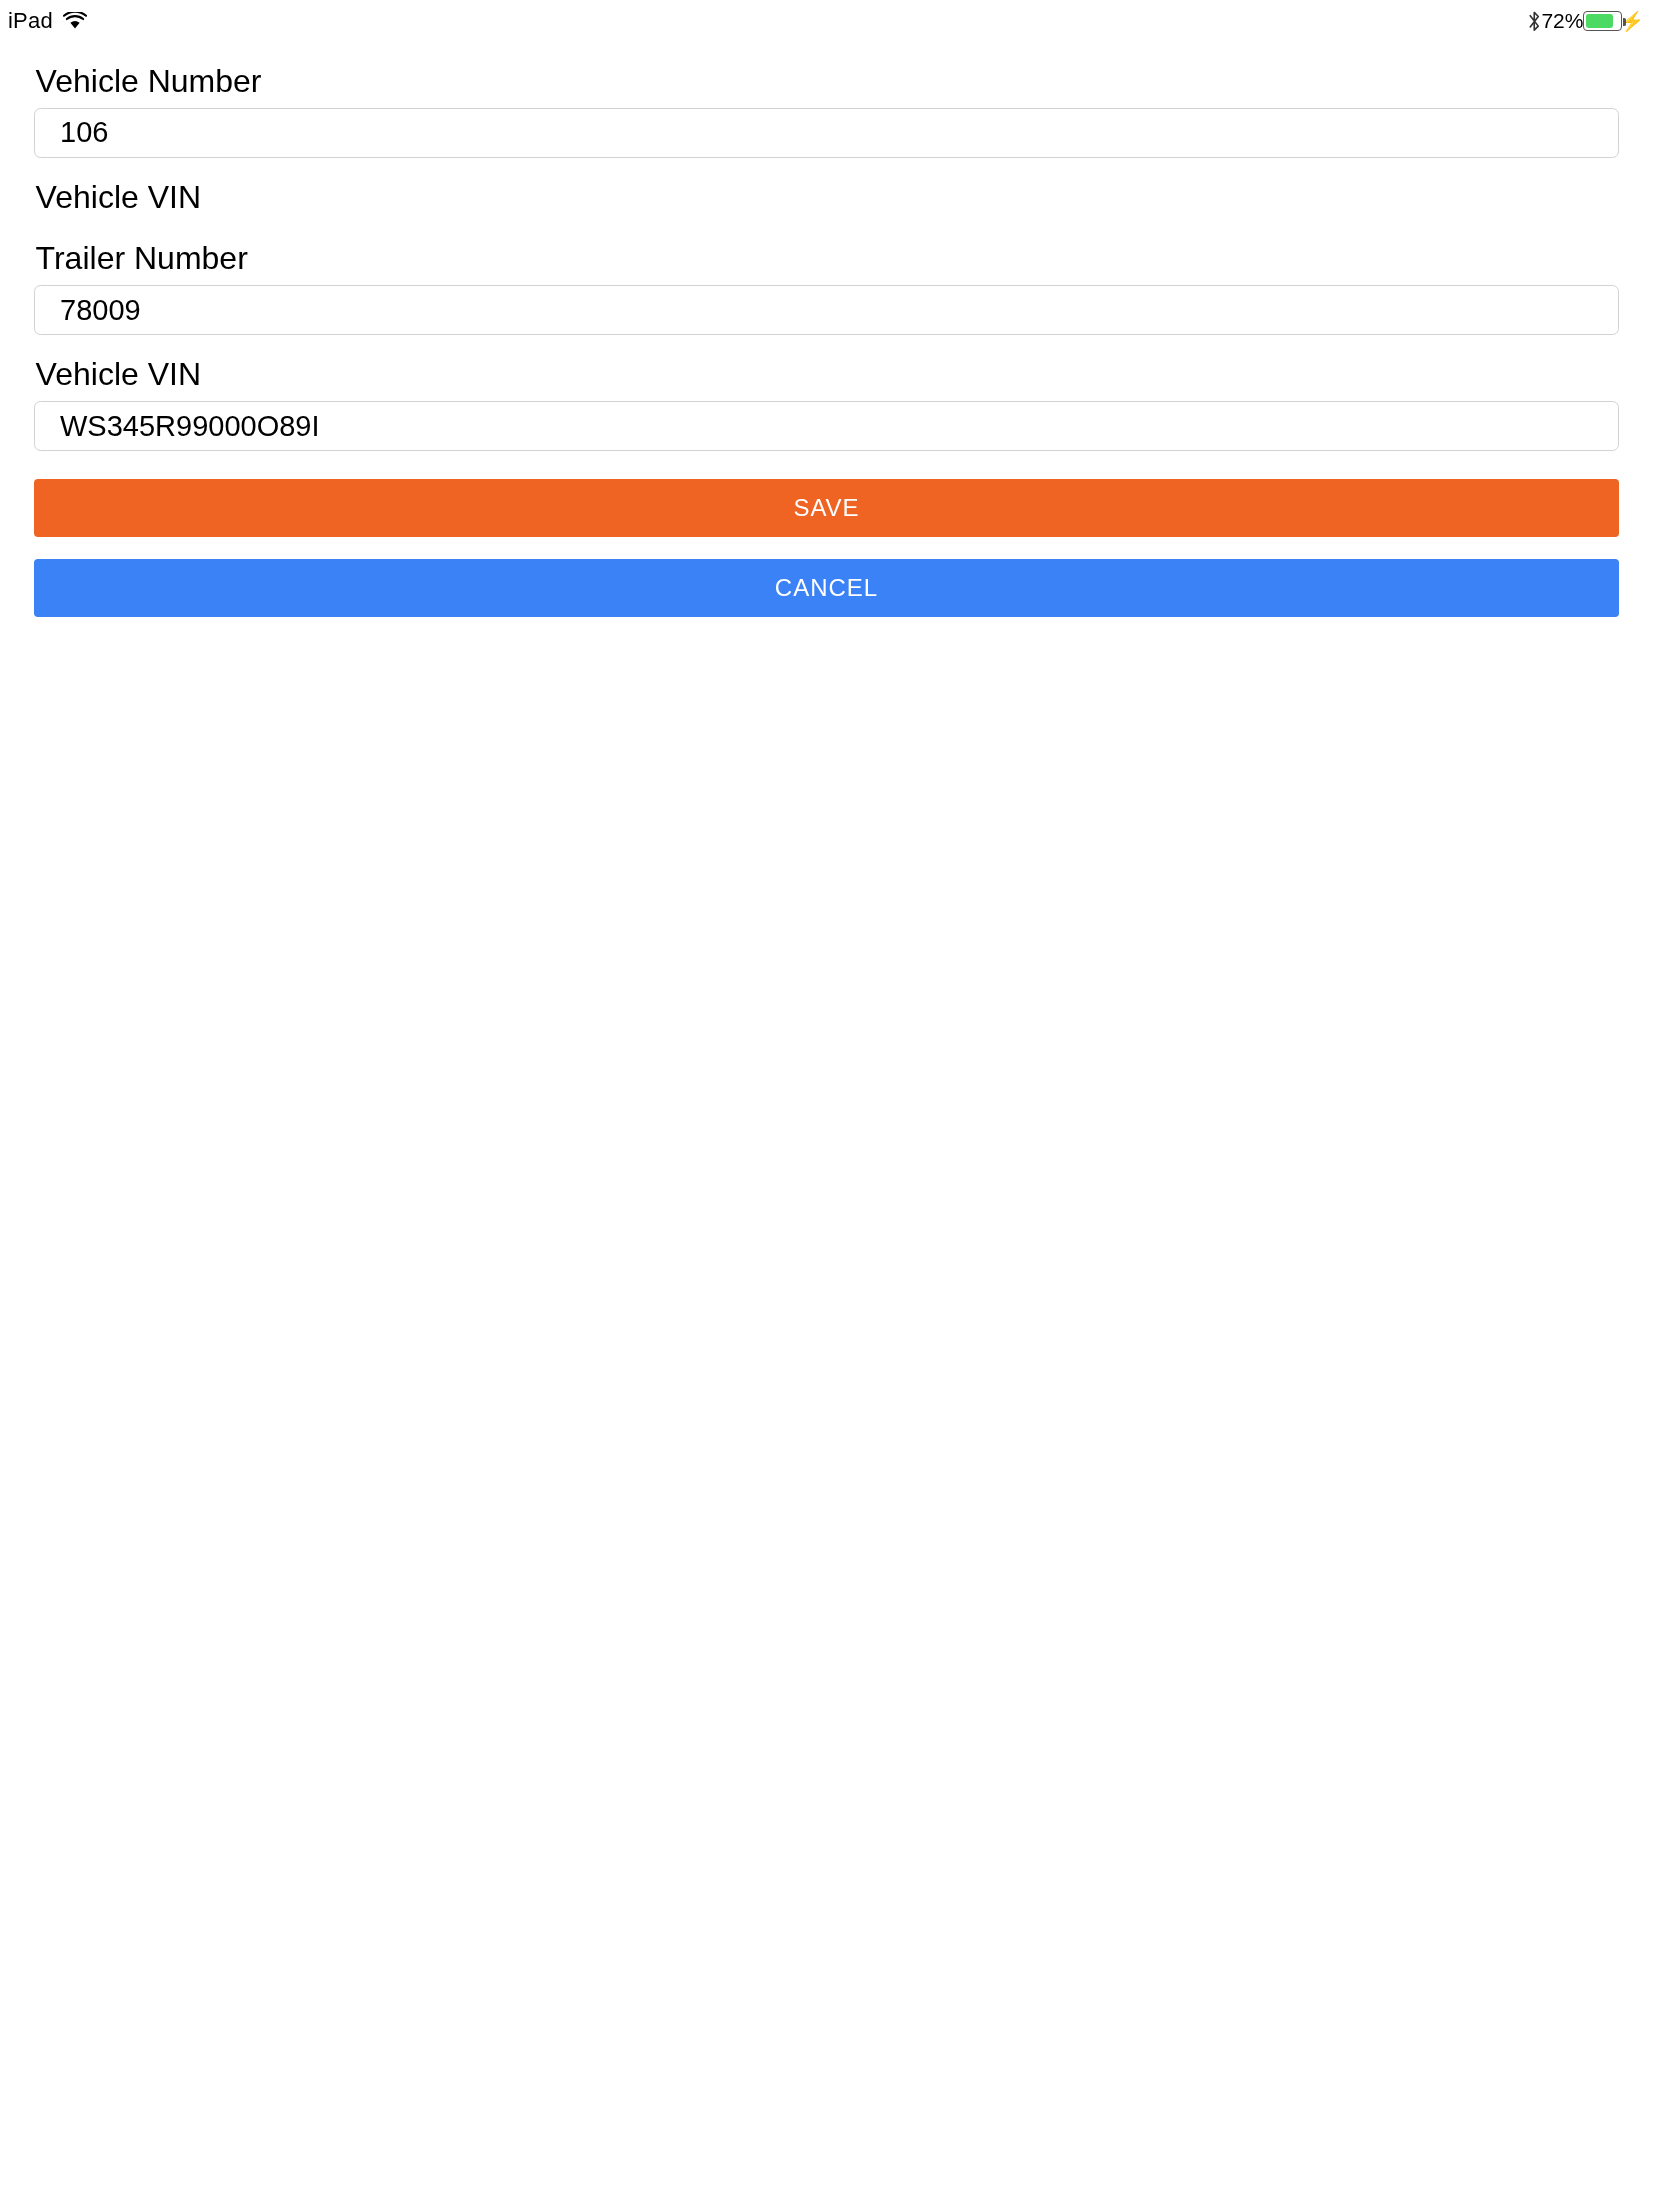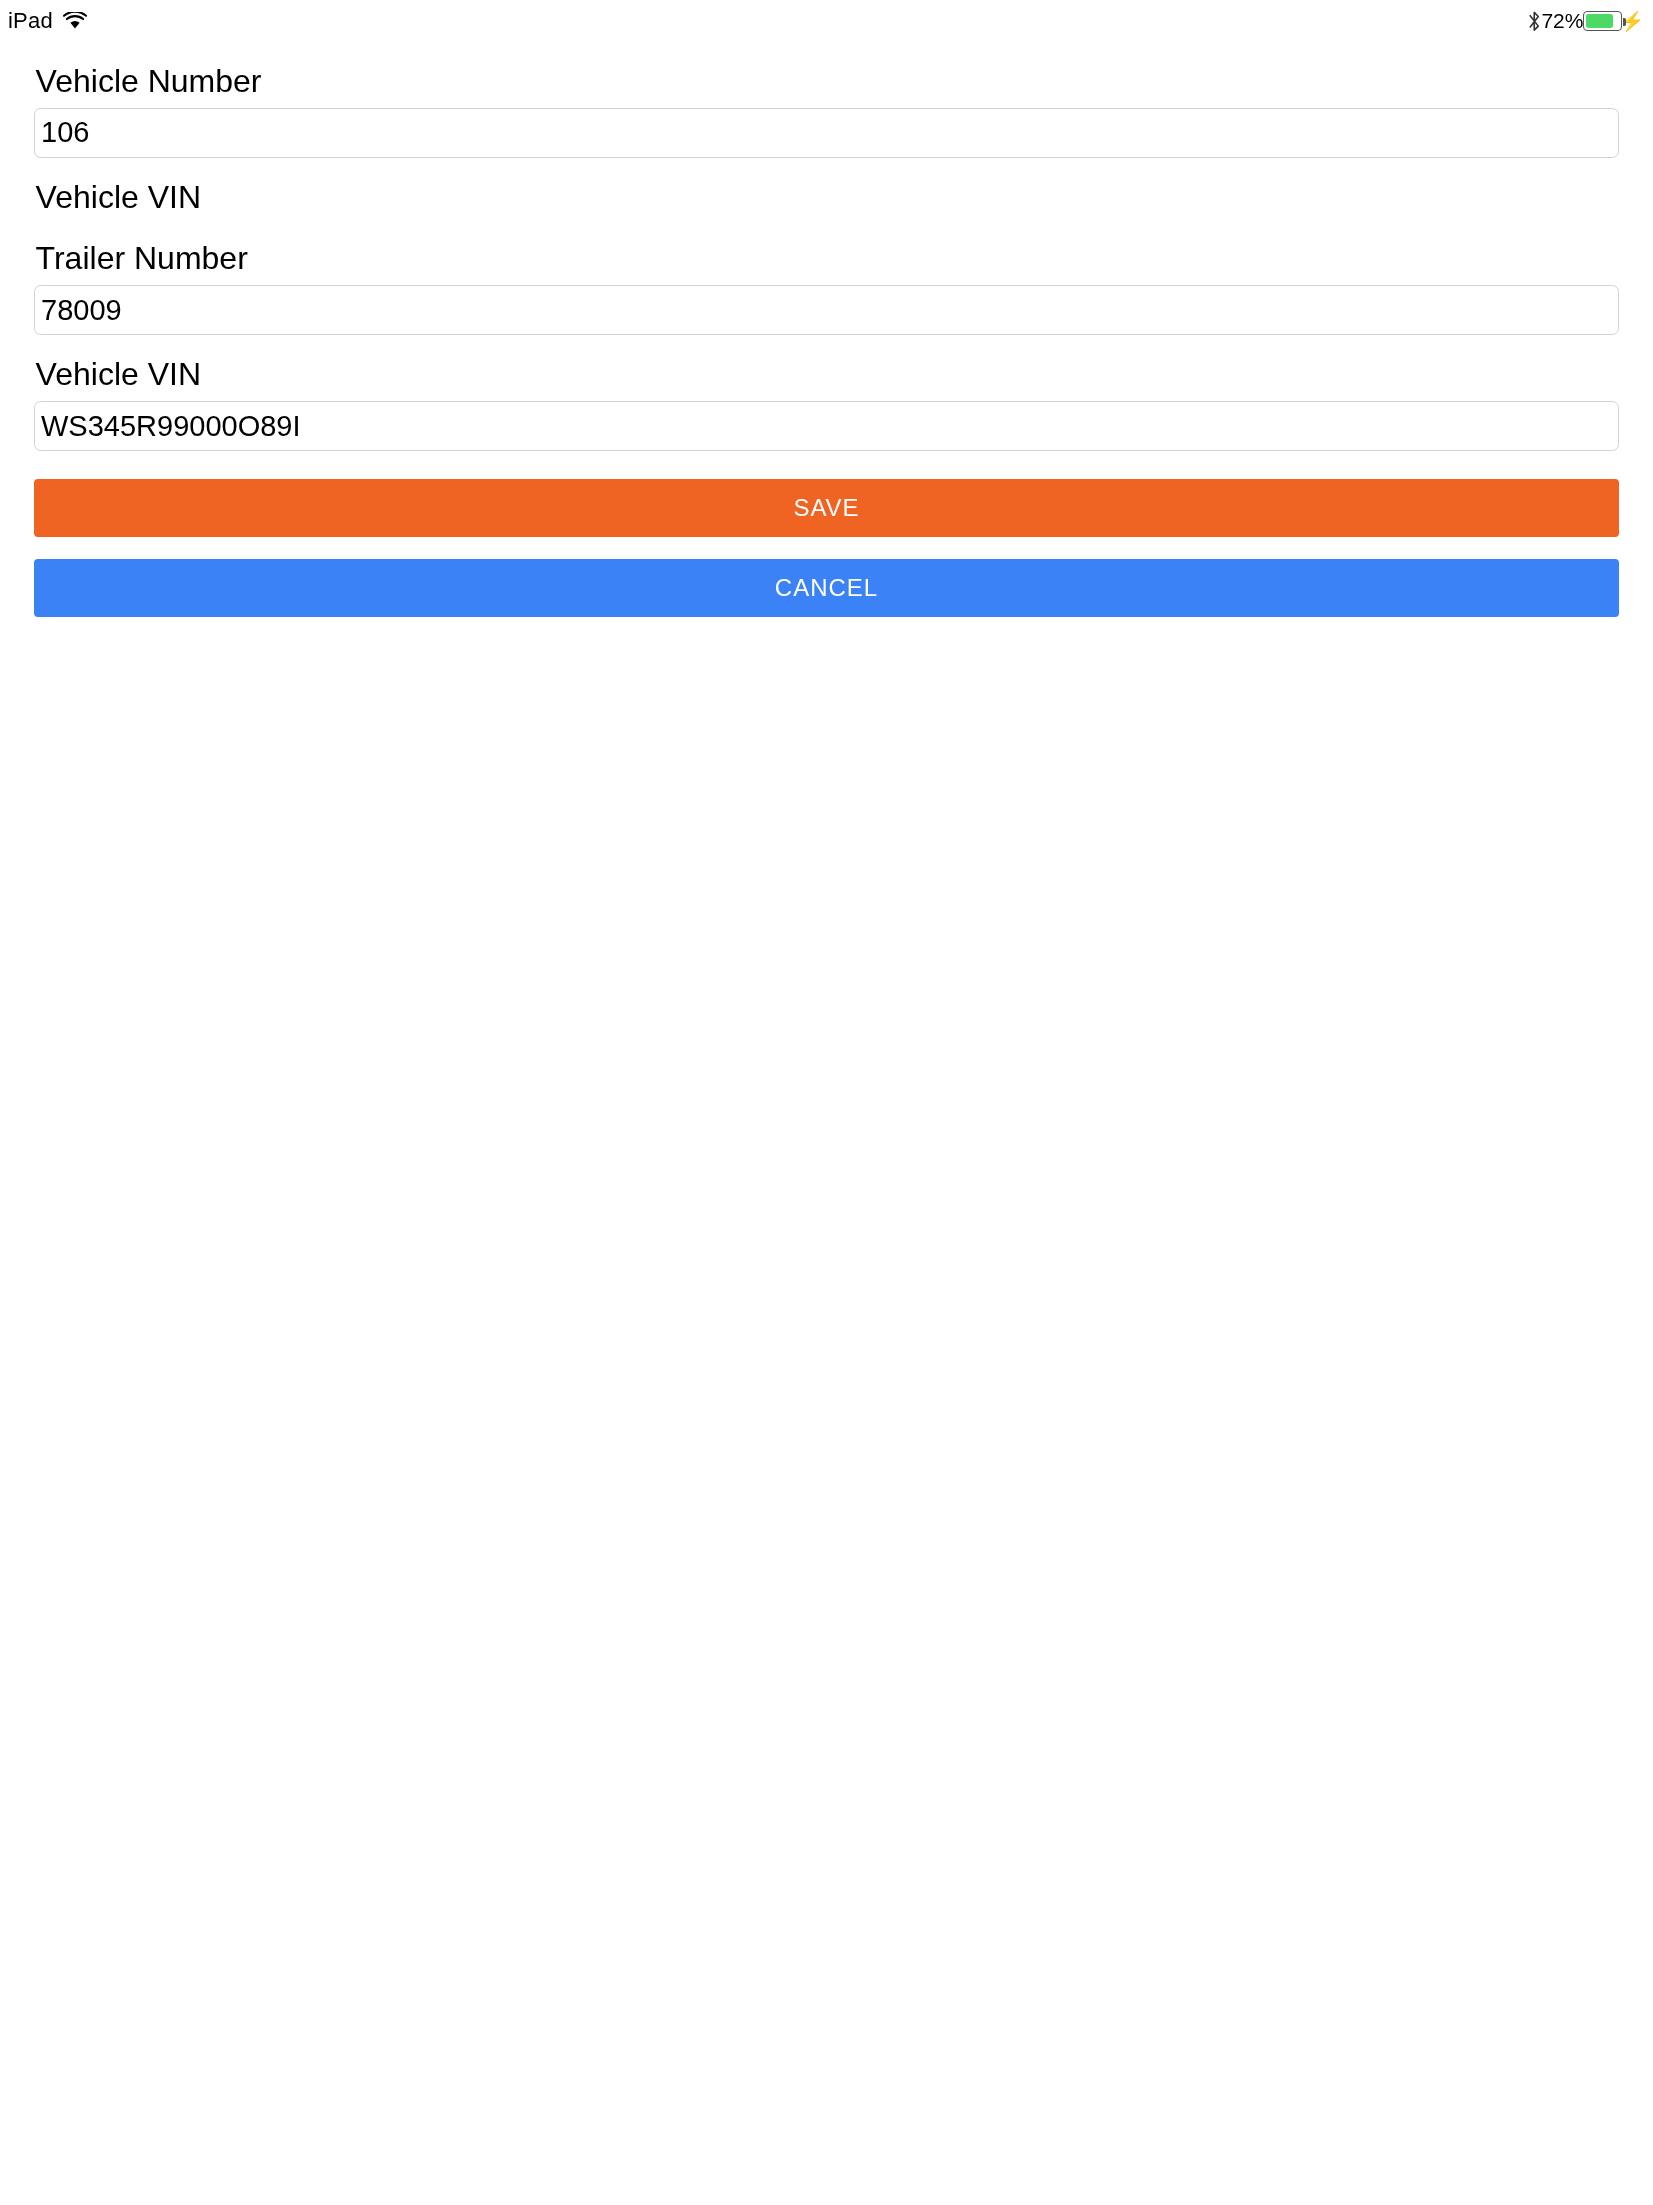--- a/index.html
+++ b/index.html
@@ -84,21 +84,21 @@
 
   .text-input {
     display: block;
     width: 100%;
     height: 50px;
     border: 0.8px solid #d2d2d2;
     border-radius: 6.5px;
     background: #fff;
     font-size: 29px;
     color: #000;
-    padding: 0 6px;
+    padding: 0 25px;
     font-family: "Liberation Sans", sans-serif;
     outline: none;
   }
   .text-input::placeholder { color: #b0b0b0; }
 
   .btn {
     display: block;
     width: 100%;
     height: 58px;
     border: none;

